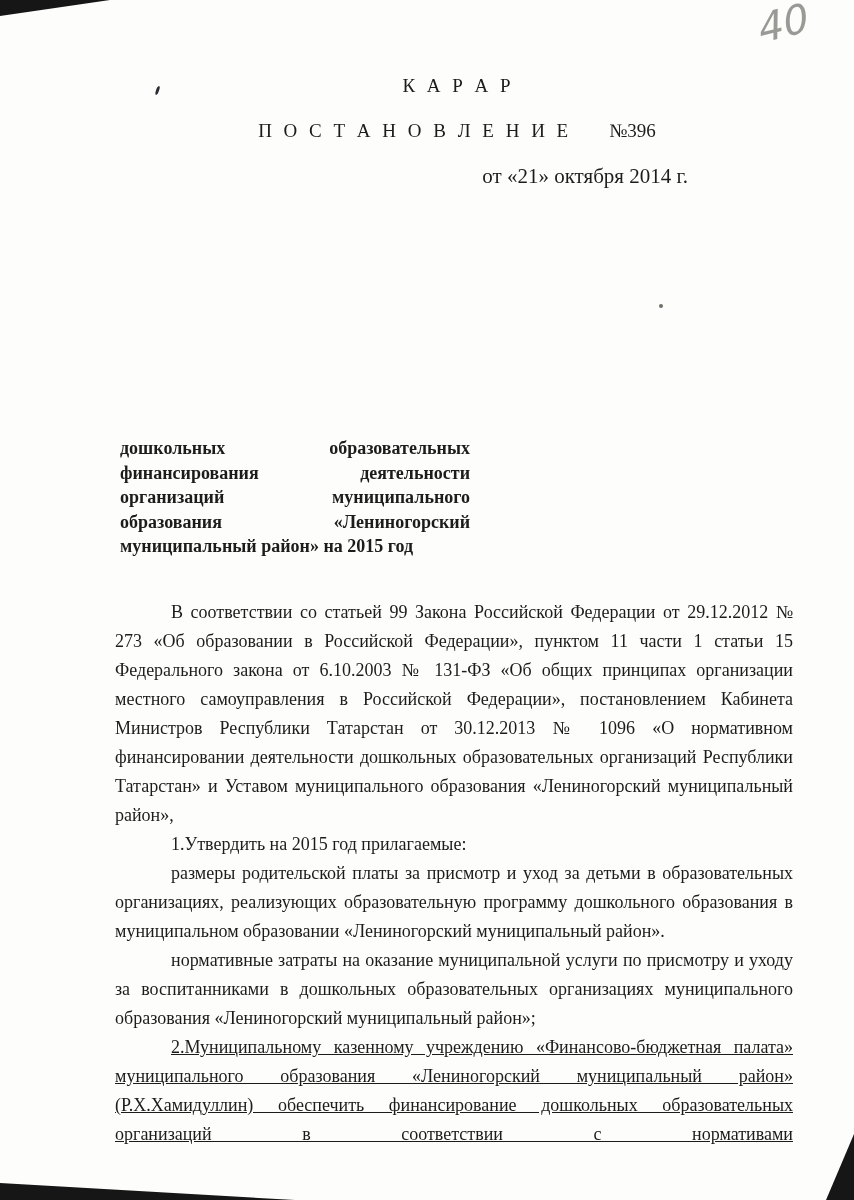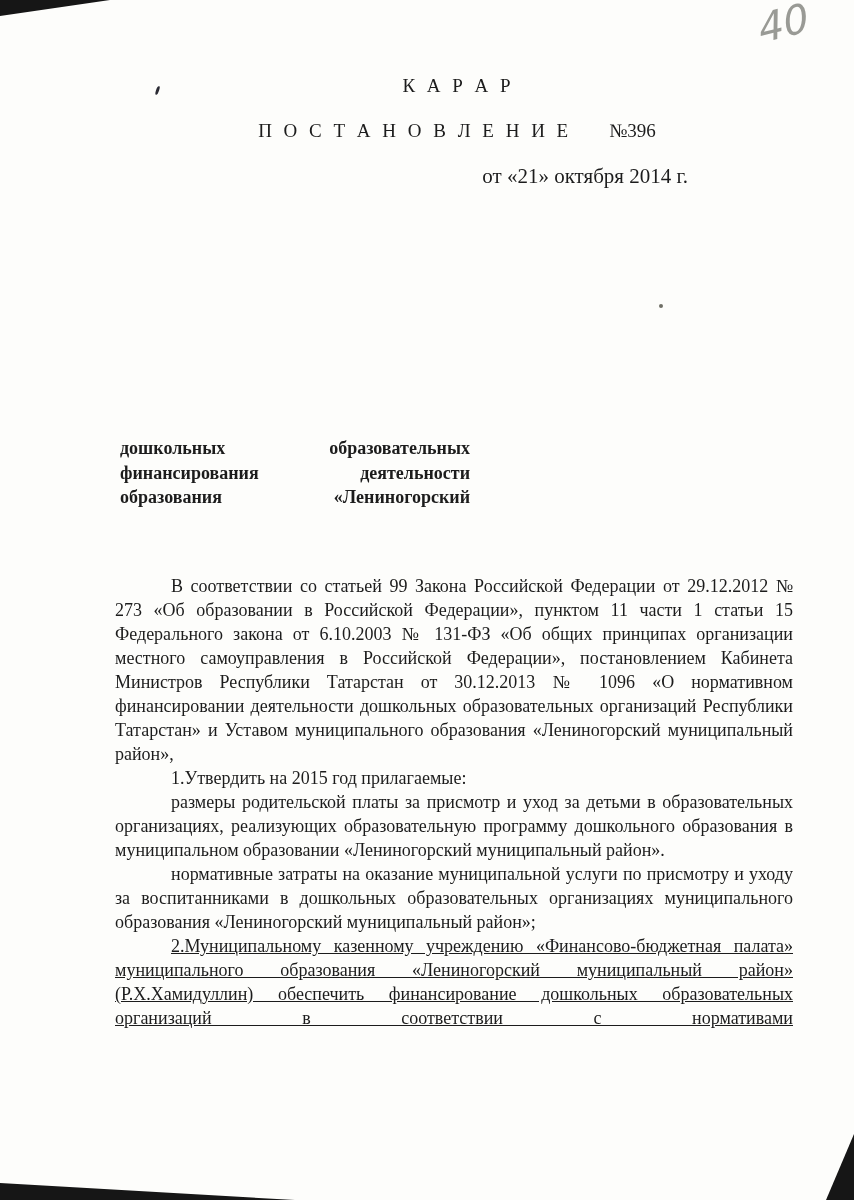--- a/index.html
+++ b/index.html
@@ -85,23 +85,23 @@
     font-weight: bold;
     font-size: 18px;
     line-height: 24.6px;
   }
   .subject-line { text-align: justify; text-align-last: justify; }
   .subject-line.last { text-align-last: left; }
 
   
   .body-text {
     position: absolute;
-    top: 574px; left: 115px; width: 678px;
+    top: 598px; left: 115px; width: 678px;
     font-size: 18px;
-    line-height: 24px;
+    line-height: 29px;
     text-align: justify;
   }
   .body-text p { margin: 0; }
   .body-text p.indent { text-indent: 56px; }
   .body-text p.justify-last { text-align-last: justify; text-decoration: underline; }
 </style>
 </head>
 <body>
 
 <div class="page">
@@ -118,21 +118,23 @@
 
   <div class="doc-line2">
     <span class="title">П О С Т А Н О В Л Е Н И Е</span><span class="num">№396</span>
   </div>
 
   <div class="doc-date">от «21» октября 2014 г.</div>
 
   <div class="subject">
     <div class="subject-line">дошкольных образовательных</div>
     <div class="subject-line">финансирования деятельности</div>
+    <div class="subject-line">организаций муниципального</div>
     <div class="subject-line">образования «Лениногорский</div>
+    <div class="subject-line last">муниципальный район» на 2015 год</div>
   </div>
 
   <div class="body-text">
     <p class="indent">В соответствии со статьей 99 Закона Российской Федерации от 29.12.2012 № 273 «Об образовании в Российской Федерации», пунктом 11 части 1 статьи 15 Федерального закона от 6.10.2003 № 131-ФЗ «Об общих принципах организации местного самоуправления в Российской Федерации», постановлением Кабинета Министров Республики Татарстан от 30.12.2013 № 1096 «О нормативном финансировании деятельности дошкольных образовательных организаций Республики Татарстан» и Уставом муниципального образования «Лениногорский муниципальный район»,</p>
     <p class="indent">1.Утвердить на 2015 год прилагаемые:</p>
     <p class="indent">размеры родительской платы за присмотр и уход за детьми в образовательных организациях, реализующих образовательную программу дошкольного образования в муниципальном образовании «Лениногорский муниципальный район».</p>
     <p class="indent">нормативные затраты на оказание муниципальной услуги по присмотру и уходу за воспитанниками в дошкольных образовательных организациях муниципального образования «Лениногорский муниципальный район»;</p>
     <p class="indent justify-last">2.Муниципальному казенному учреждению «Финансово-бюджетная палата» муниципального образования «Лениногорский муниципальный район» (Р.Х.Хамидуллин) обеспечить финансирование дошкольных образовательных организаций в соответствии с нормативами</p>
   </div>
 

